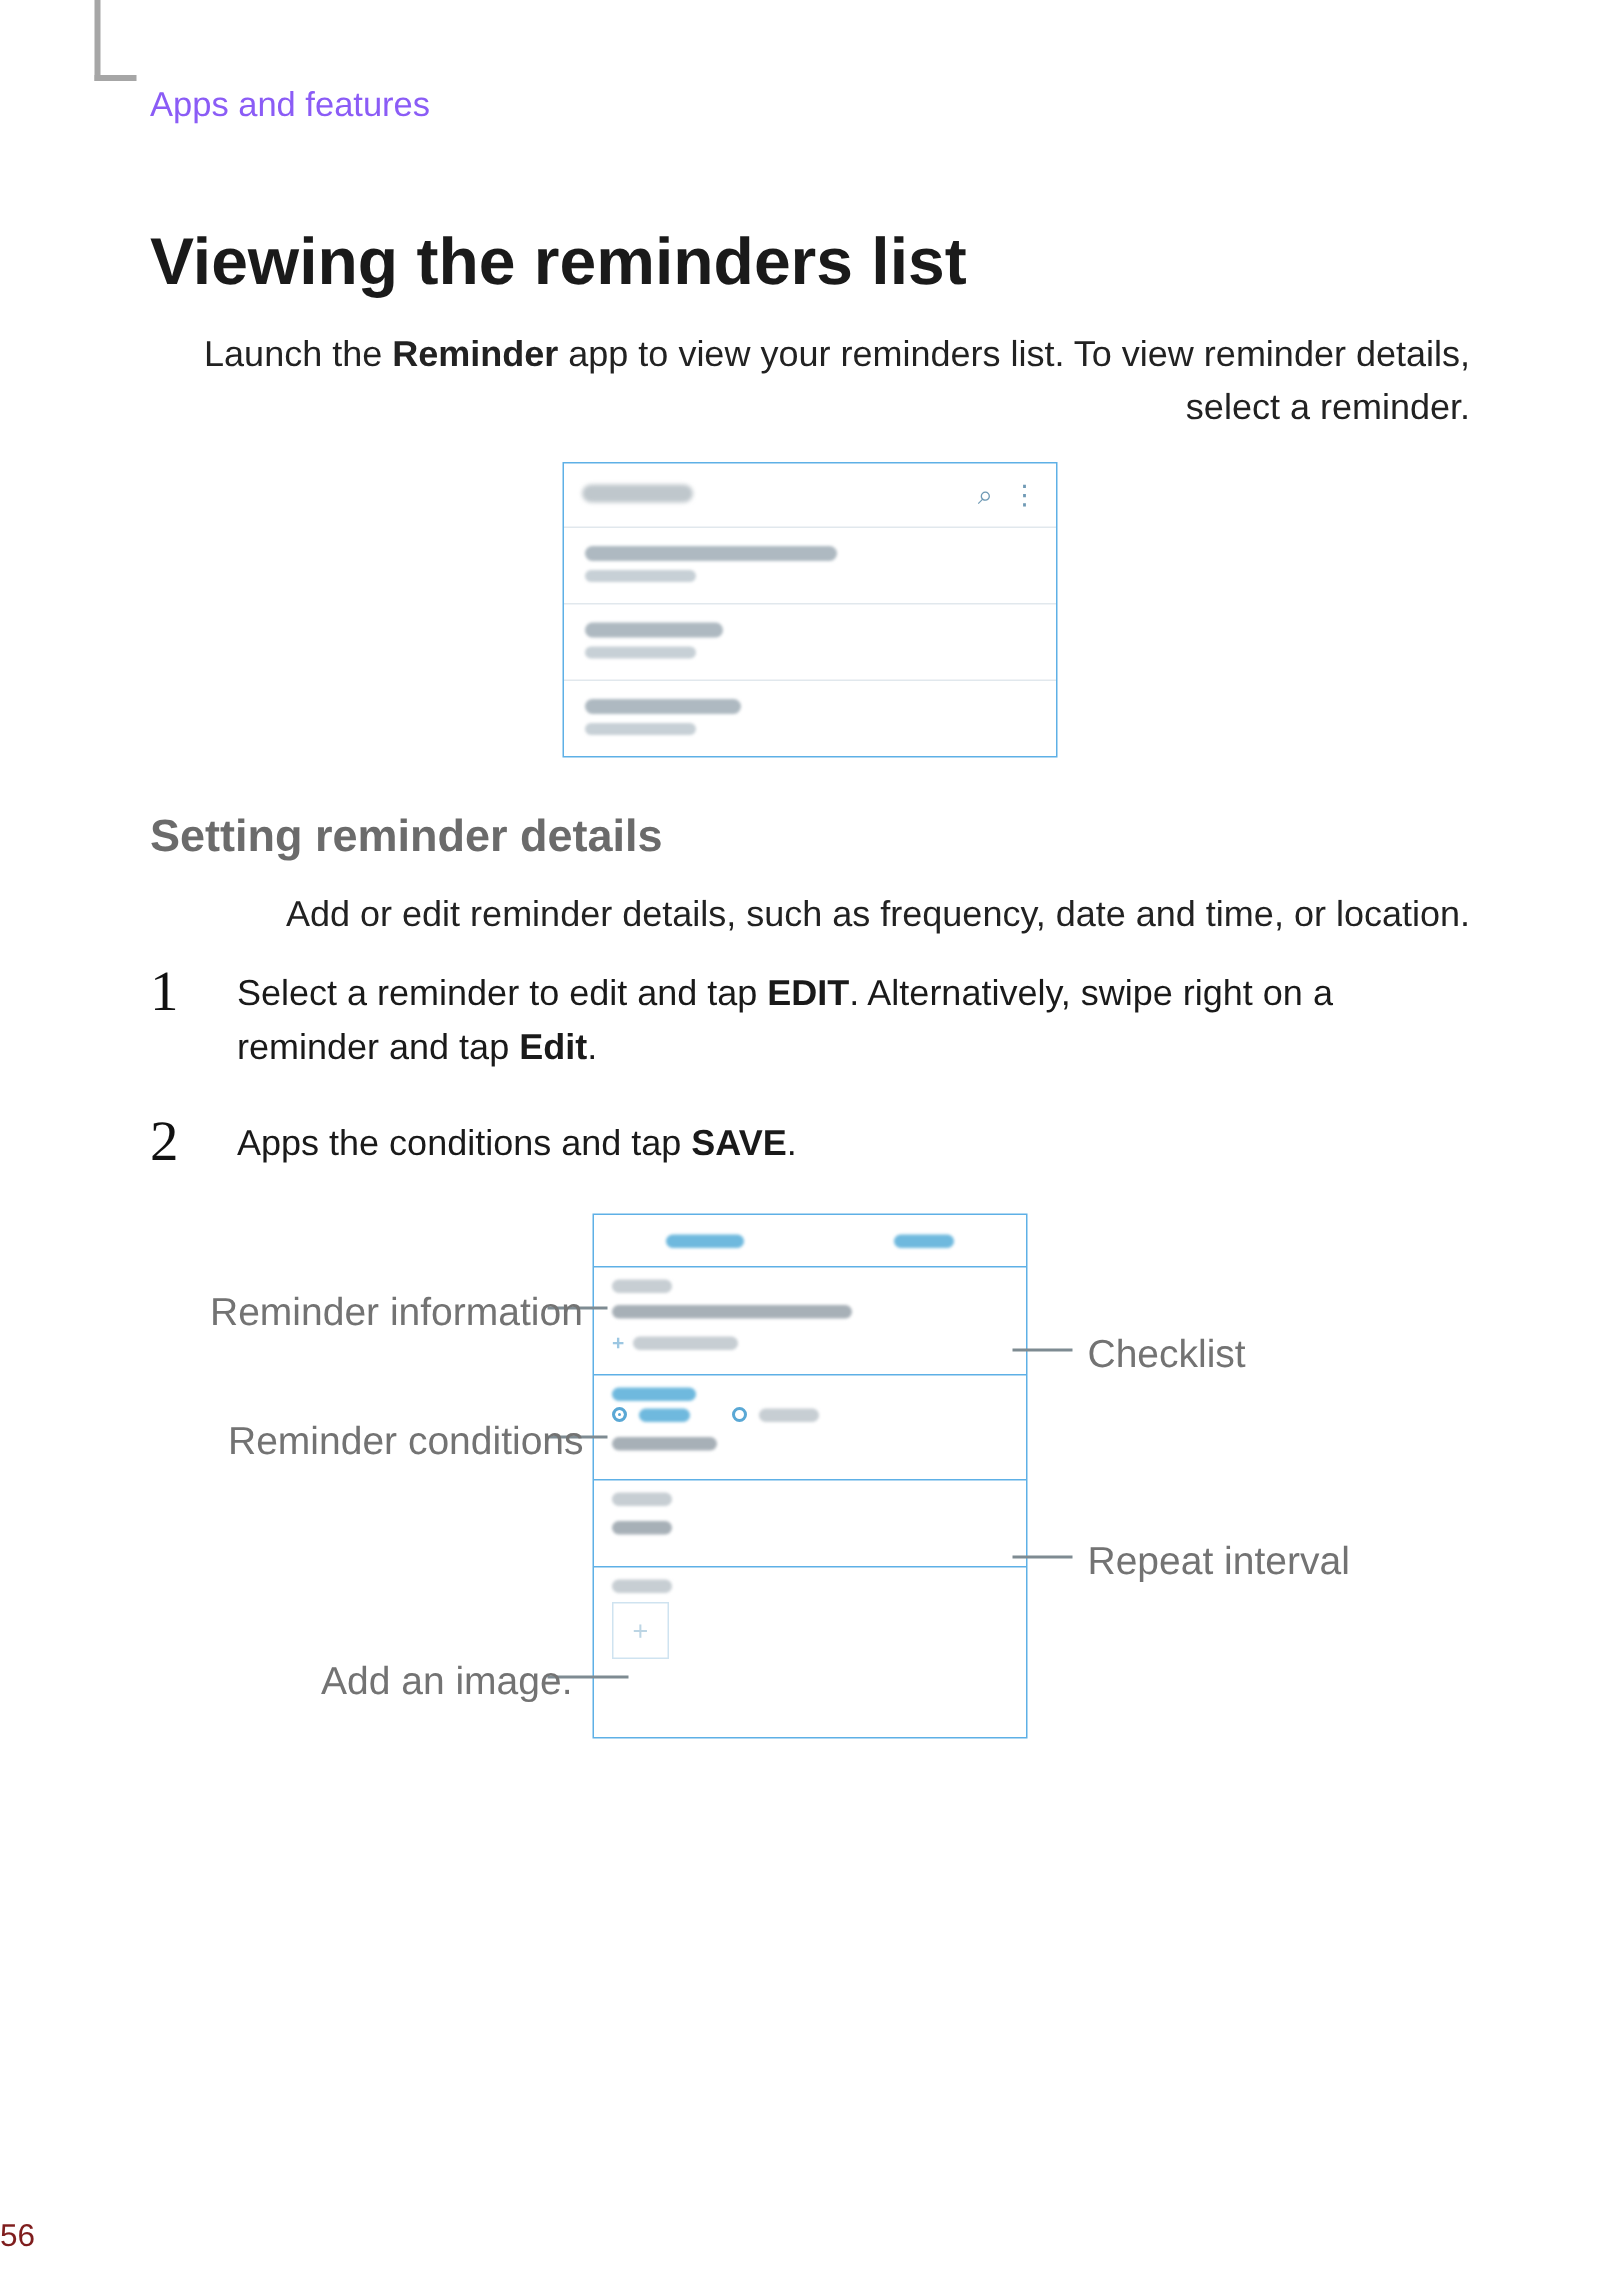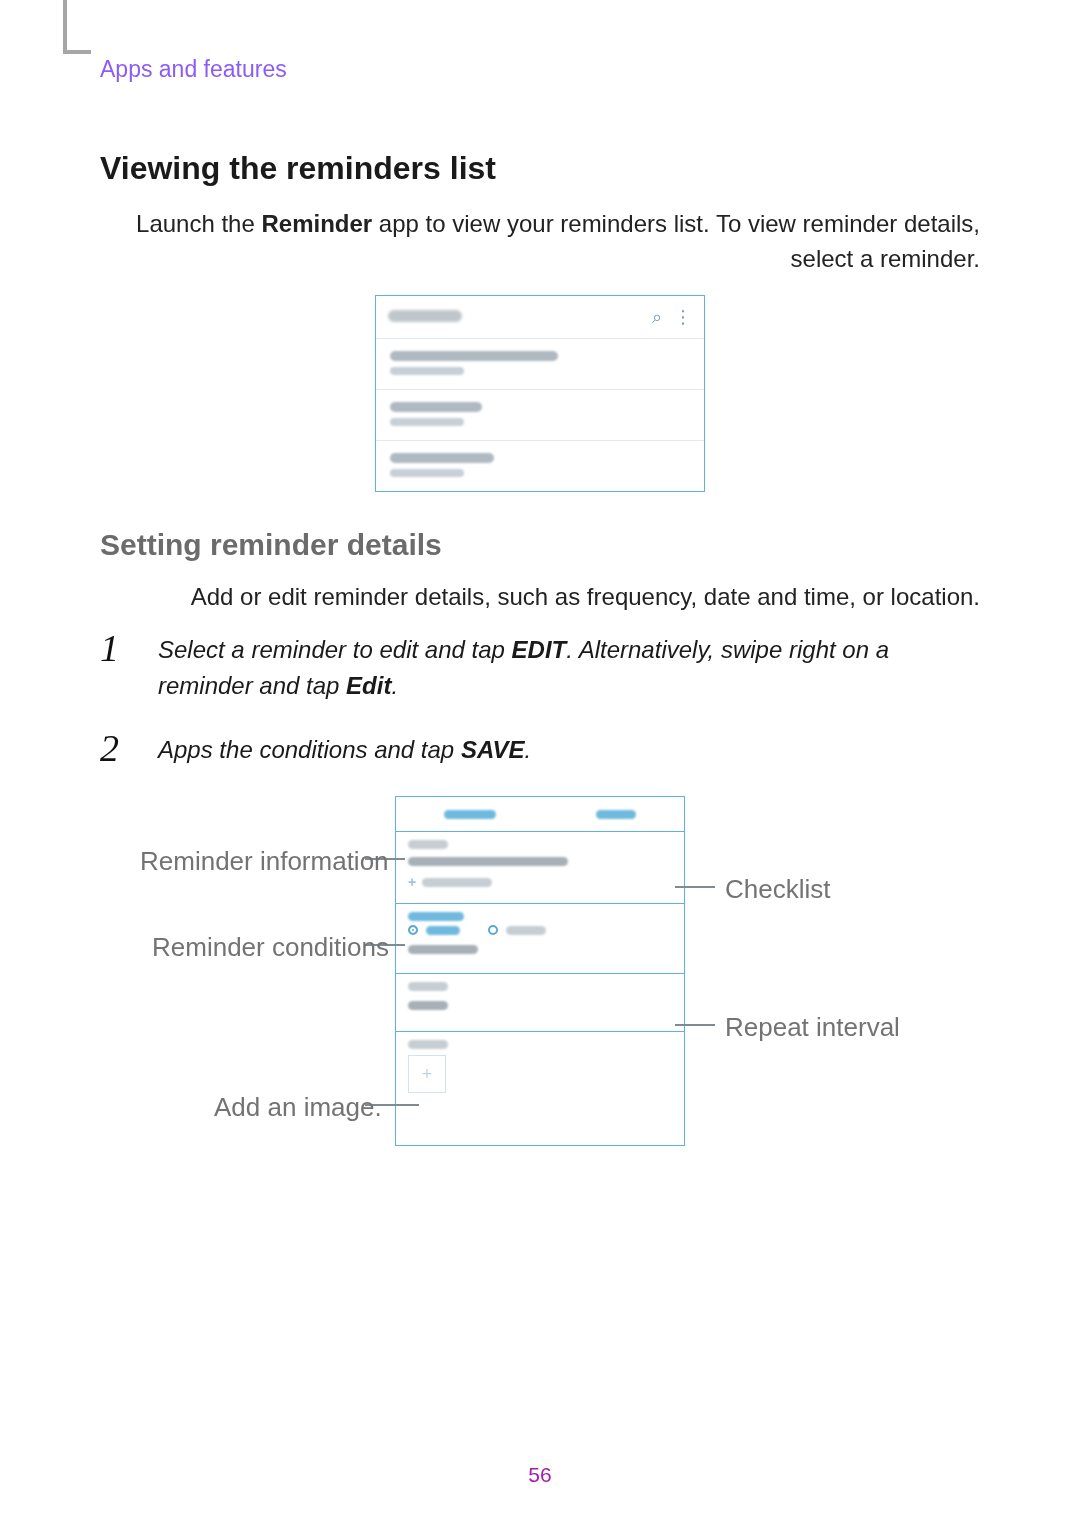--- a/index.html
+++ b/index.html
@@ -36,21 +36,21 @@
     font-size: 23px;
     color: #8b5cf6;
   }
   .content {
     position: absolute;
     top: 150px;
     left: 100px;
     right: 100px;
   }
   .h2 {
-    font-size: 32px;
+    font-size: 44px;
     font-weight: 700;
     margin: 0 0 20px 0;
   }
   .p {
     font-size: 24px;
     line-height: 1.45;
     margin: 16px 0 18px 0;
     color: #222;
     text-align: right;
   }
@@ -59,21 +59,20 @@
     font-size: 30px;
     font-weight: 600;
     color: #6b6b6b;
     margin: 36px 0 18px 0;
   }
   ol.steps {
     list-style: none;
     padding: 0;
     margin: 10px 0 0 0;
     counter-reset: step;
-    font-style: italic;
   }
   ol.steps > li {
     counter-increment: step;
     position: relative;
     padding-left: 58px;
     font-size: 24px;
     line-height: 1.5;
     margin-bottom: 28px;
   }
   ol.steps > li::before {
@@ -247,24 +246,24 @@
   .lead {
     position: absolute;
     height: 2px;
     background: #7e8b92;
   }
   .lead::before, .lead::after { content: none; }
 
   .page-num {
     position: absolute;
     left: 0; right: 0;
-    bottom: 40px;
-    text-align: center;
+    bottom: 24px;
+    text-align: left;
     font-size: 21px;
-    color: #a21caf;
+    color: #7f1d1d;
   }
 </style>
 </head>
 <body>
 
 <div class="tab-mark"></div>
 
 <div class="header-running">Apps and features</div>
 
 <div class="content">

